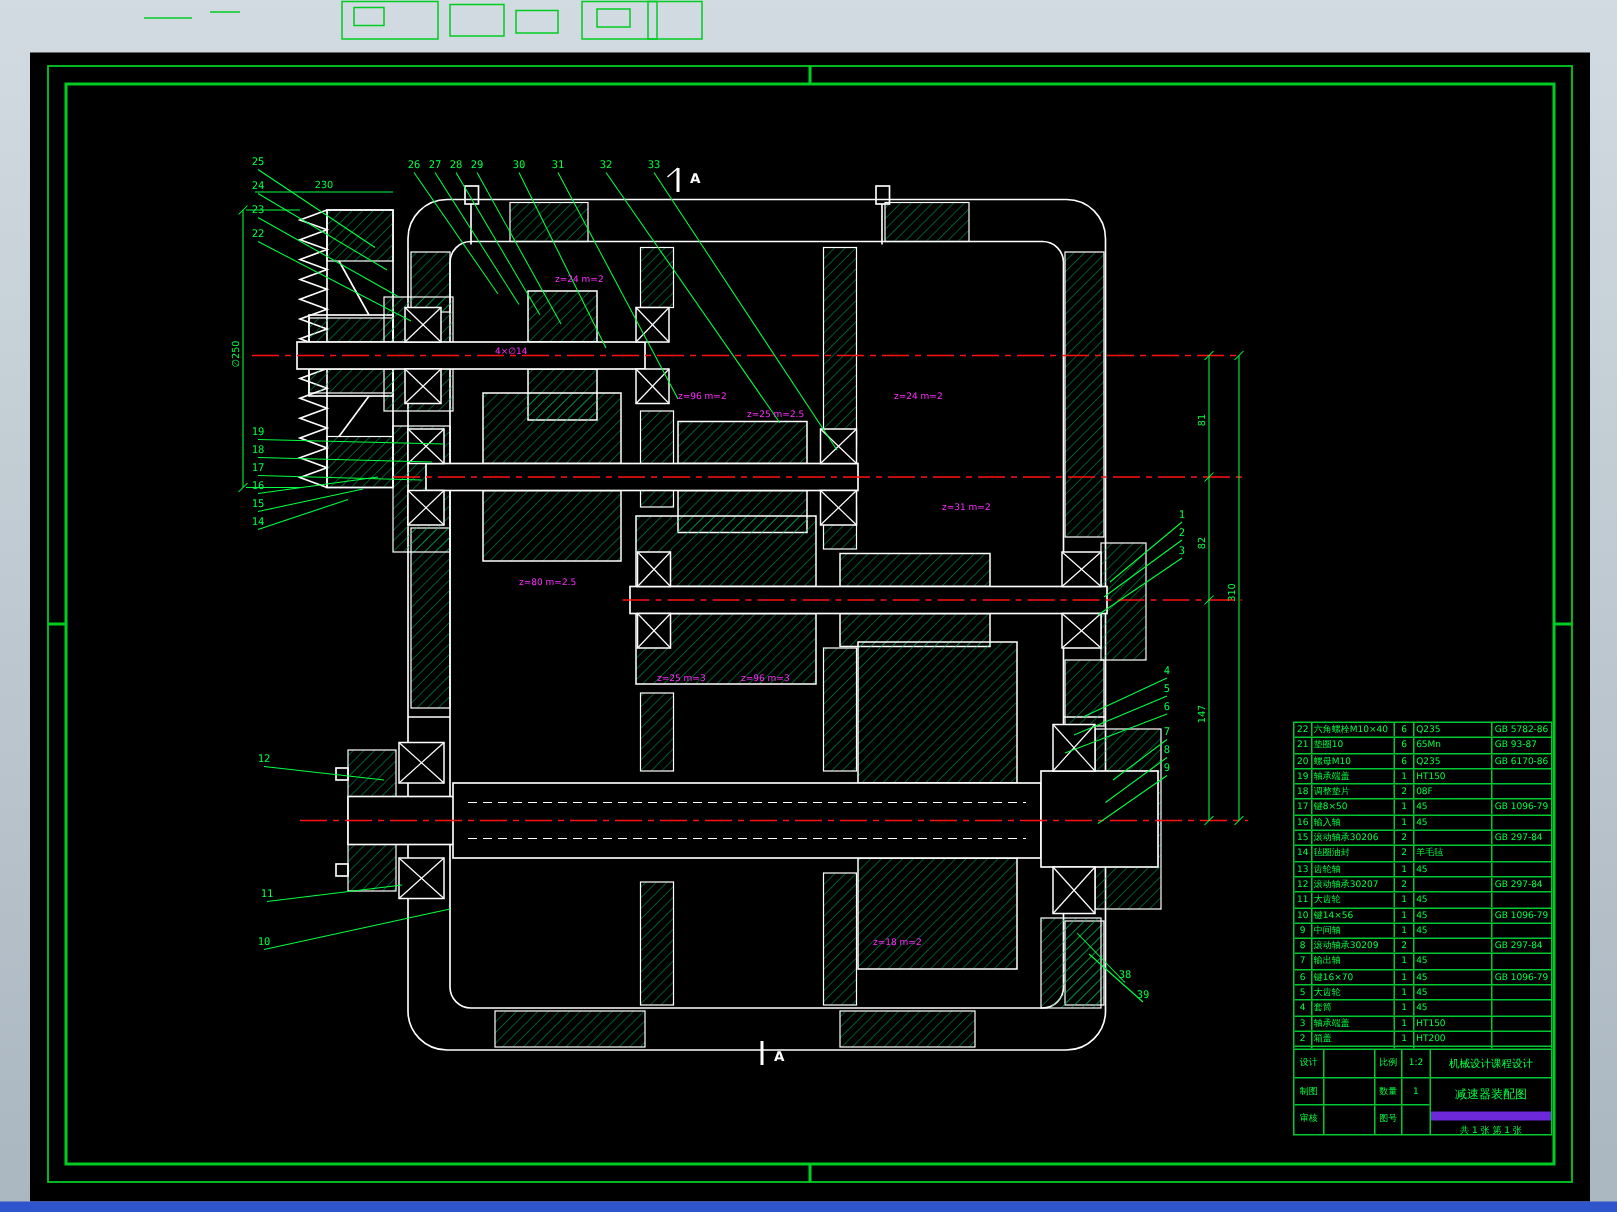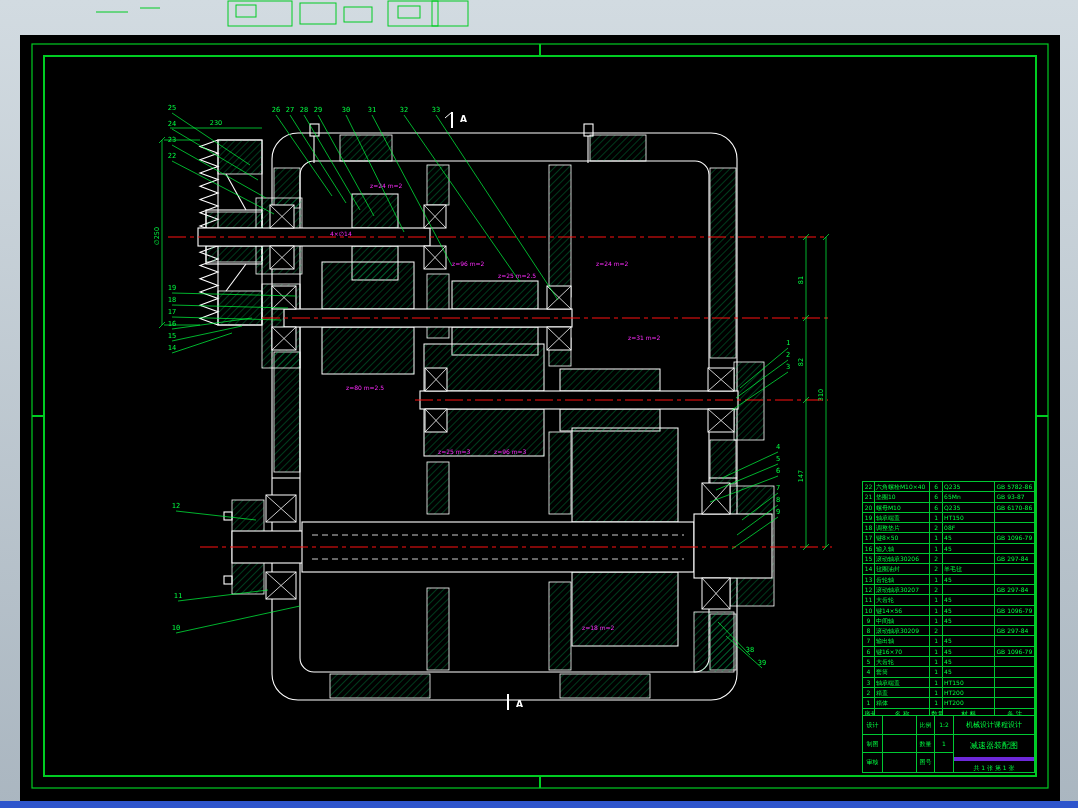--- a/index.html
+++ b/index.html
@@ -38,30 +38,30 @@
   .c0{width:12px;text-align:center;}
   .c1{width:56px;}
   .c2{width:13px;text-align:center;}
   .c3{width:53px;}
   .c4{width:39px;border-right:none;}
   .bom-head .bom-cell{font-size:6.5px;text-align:center;line-height:10px;}
   .bom-head{display:flex;height:11px;border-top:1px solid #00c832;}
 
   
   .tblock{position:absolute;left:862px;top:699px;width:173px;height:58px;
-          border:1px solid #00c832;color:#00ff41;background:#000;box-sizing:border-box;margin-top:16px;}
+          border:1px solid #00c832;color:#00ff41;background:#000;box-sizing:border-box;}
   .tb-left{position:absolute;left:0;top:0;width:90px;height:100%;}
   .tb-grid-row{display:flex;height:33.3%;border-bottom:1px solid #00c832;box-sizing:border-box;}
   .tb-grid-row:last-child{border-bottom:none;}
   .tb-cell{font-size:6px;line-height:17px;overflow:hidden;white-space:nowrap;
            border-right:1px solid #00c832;box-sizing:border-box;text-align:center;}
   .g0{width:20px;} .g1{width:34px;} .g2{width:18px;} .g3{width:18px;border-right:none;}
   .tb-right{position:absolute;left:90px;top:0;right:0;height:100%;border-left:1px solid #00c832;box-sizing:border-box;}
   .tb-school{height:18px;font-size:7px;text-align:center;line-height:18px;border-bottom:1px solid #00c832;overflow:hidden;}
-  .tb-title{height:22px;font-size:8px;text-align:center;line-height:22px;border-bottom:4px solid #6d28d9;overflow:hidden;}
+  .tb-title{height:22px;font-size:8px;text-align:center;line-height:22px;border-bottom:6px solid #6d28d9;overflow:hidden;}
   .tb-sheet{height:14px;font-size:6px;text-align:center;line-height:14px;overflow:hidden;}
 </style>
 </head>
 <body>
 
 <div class="page">
 
 <svg class="cad" width="1078" height="808" viewBox="0 0 1078 808">
   <defs>
     <pattern id="hg" width="5" height="5" patternUnits="userSpaceOnUse" patternTransform="rotate(45)">

